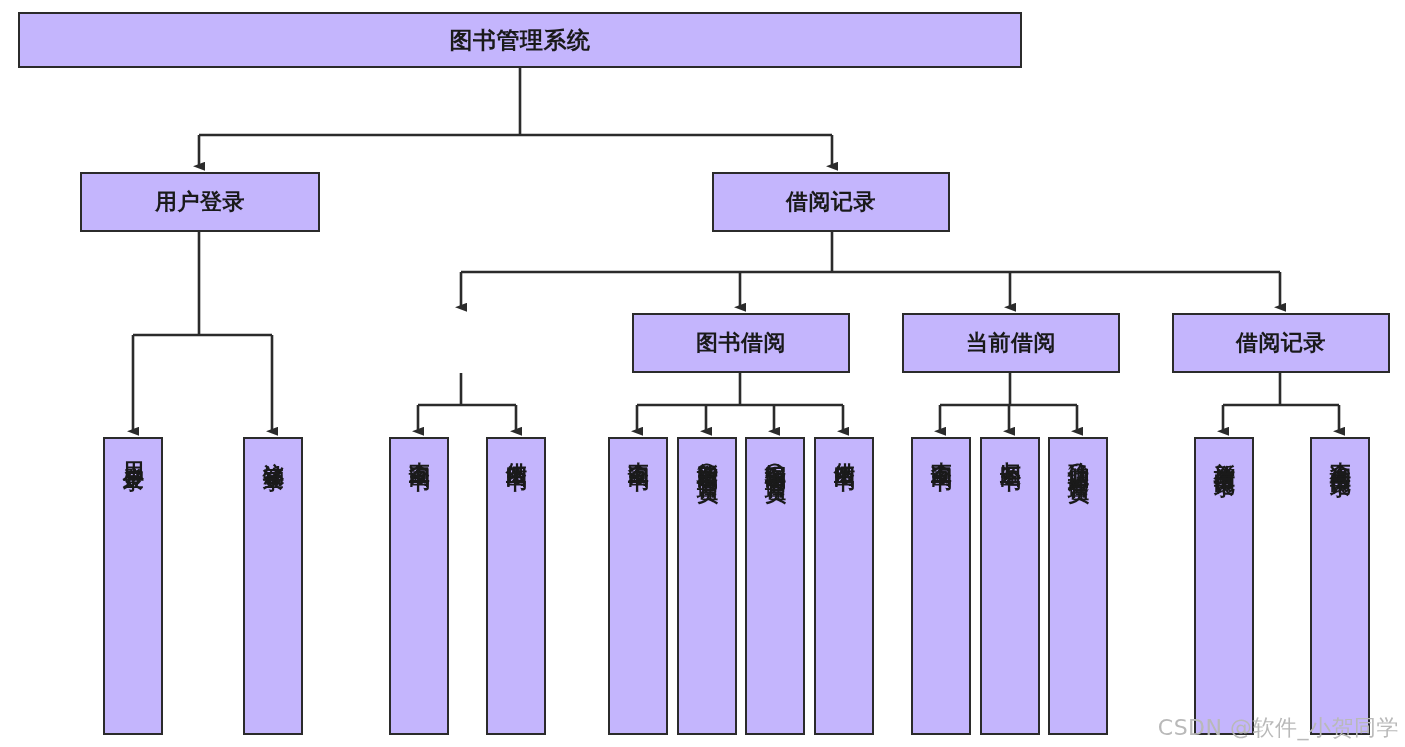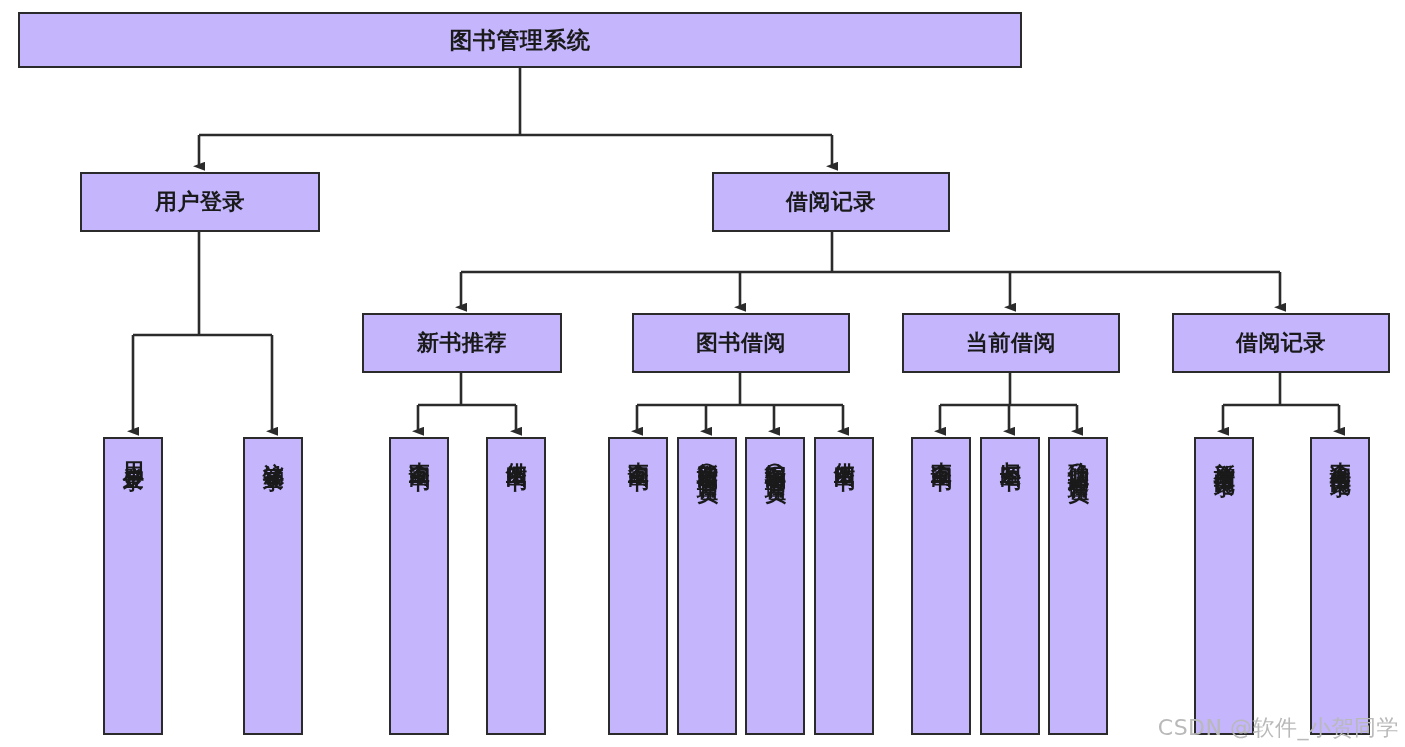--- a/index.html
+++ b/index.html
@@ -137,23 +137,20 @@
     <span class="label">图书管理系统</span>
   </div>
 
   <div class="node horiz" style="left:80px; top:172px; width:240px; height:60px;">
     <span class="label">用户登录</span>
   </div>
   <div class="node horiz" style="left:712px; top:172px; width:238px; height:60px;">
     <span class="label">借阅记录</span>
   </div>
 
-  <div class="node horiz" style="left:362px; top:313px; width:200px; height:60px;">
-    <span class="label">新书推荐</span>
-  </div>
   <div class="node horiz" style="left:632px; top:313px; width:218px; height:60px;">
     <span class="label">图书借阅</span>
   </div>
   <div class="node horiz" style="left:902px; top:313px; width:218px; height:60px;">
     <span class="label">当前借阅</span>
   </div>
   <div class="node horiz" style="left:1172px; top:313px; width:218px; height:60px;text-align:right;">
     <span class="label">借阅记录</span>
   </div>
 

